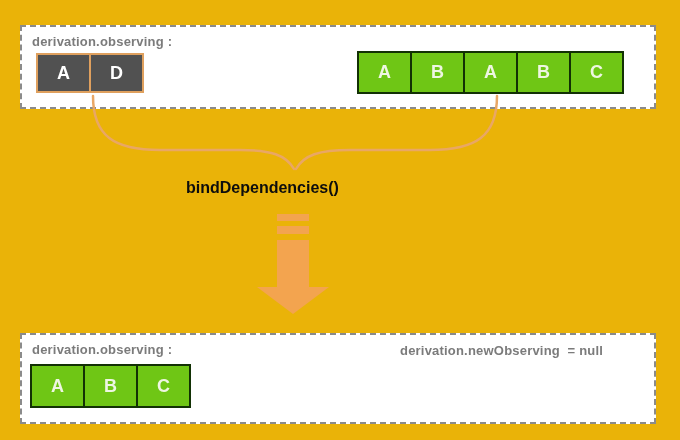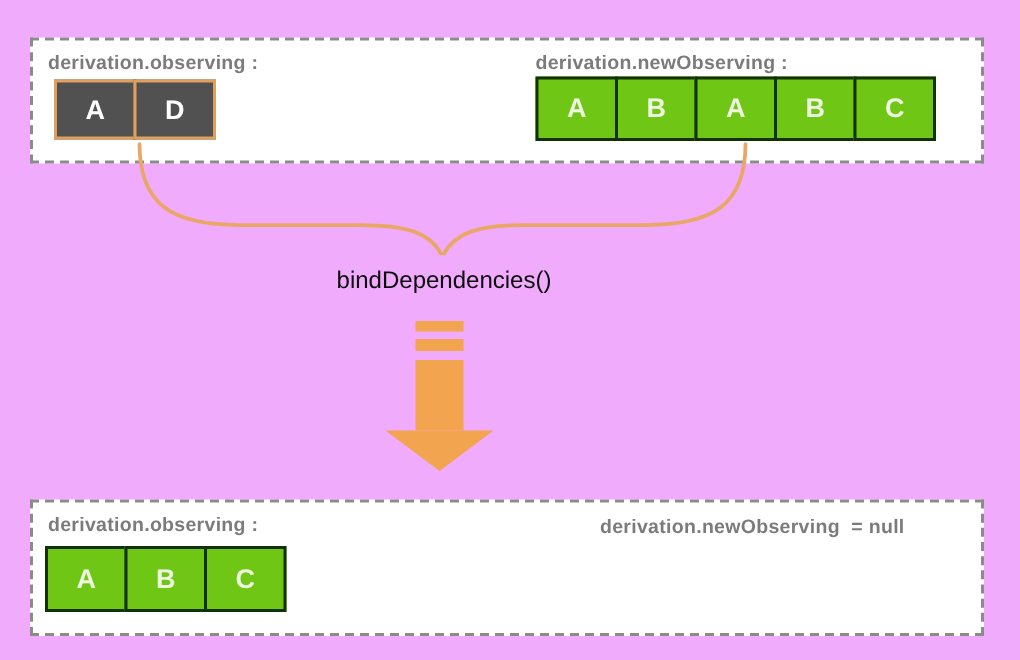--- a/index.html
+++ b/index.html
@@ -1,20 +1,20 @@
 <!DOCTYPE html>
 <html><head>
 <meta charset="utf-8">
 <style>
   html, body { margin: 0; padding: 0; background: #ffffff; }
   #stage {
     position: relative;
     width: 680px;
     height: 440px;
-    background: #f0abfc;
+    background: #eab308;
     font-family: "Liberation Sans", sans-serif;
     overflow: hidden;
   }
   .panel {
     position: absolute;
     border: 2px dashed #8b8b8b;
     background: #ffffff;
     box-sizing: border-box;
   }
   #top-panel    { left: 20px; top: 25px;  width: 636px; height: 84px; }
@@ -49,23 +49,22 @@
     background: #6fc615;
     border: 2px solid #123104;
     color: #eef6e2;
   }
   #bottom-observing-row .cell { height: 44px; }
   #function-label {
     position: absolute;
     left: 186px;
     top: 179px;
     width: 220px;
-    text-align: center;
     font-size: 16px;
-    font-weight: normal;
+    font-weight: bold;
     color: #0d0d0d;
   }
   #connector-svg {
     position: absolute;
     left: 0; top: 0;
     width: 680px; height: 440px;
     pointer-events: none;
   }
 </style>
 </head>
@@ -73,21 +72,20 @@
 
 <div id="stage">
 
   <div id="top-panel" class="panel">
     <div class="panel-label" style="left:10px; top:7px;">derivation.observing :</div>
     <div class="cell-row dark-row" style="left:14px; top:26px;">
         <div class="cell">A</div>
         <div class="cell">D</div>
       </div>
 
-    <div class="panel-label" style="left:335px; top:7px;">derivation.newObserving :</div>
     <div class="cell-row green-row" style="left:335px; top:24px;">
         <div class="cell">A</div>
         <div class="cell">B</div>
         <div class="cell">A</div>
         <div class="cell">B</div>
         <div class="cell">C</div>
       </div>
   </div>
 
   <svg id="connector-svg" viewBox="0 0 680 440" xmlns="http://www.w3.org/2000/svg">

